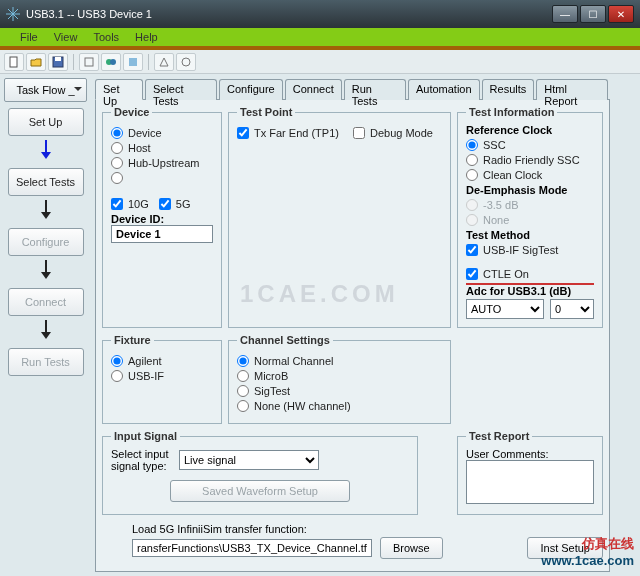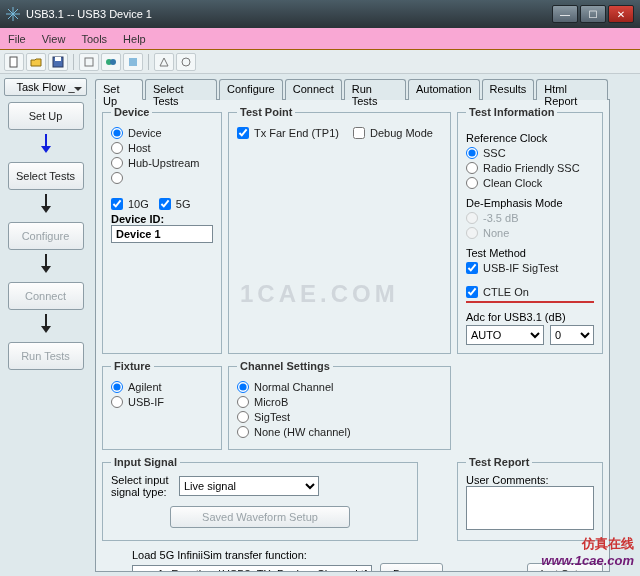--- a/index.html
+++ b/index.html
@@ -3,29 +3,29 @@
 <meta charset="utf-8">
 <style>
   * { box-sizing: border-box; }
   body { margin:0; font-family: Tahoma, "Segoe UI", sans-serif; font-size:11px; background:#dfe9ec; width:640px; height:576px; overflow:hidden; position:relative; }
   .titlebar { height:28px; background:linear-gradient(#4a5c66,#2b3338); color:#fff; display:flex; align-items:center; padding:0 6px; }
   .titlebar .ticon { width:14px; height:14px; margin-right:6px; display:inline-block; }
   .titlebar .ticon svg { display:block; }
   .titlebar .wbtns { margin-left:auto; display:flex; gap:2px; }
   .titlebar .wbtn { width:26px; height:18px; background:linear-gradient(#8a99a3,#566470); border:1px solid #1e252a; border-radius:2px; display:flex; align-items:center; justify-content:center; color:#fff; font-size:10px; }
   .titlebar .wbtn.close { background:linear-gradient(#d4443a,#9e231b); }
-  .menubar { height:22px; background:#f9a8d4; border-bottom:1px solid #a16207; display:flex; align-items:center; padding:0 0; color:#333; }
+  .menubar { height:22px; background:#84cc16; border-bottom:4px solid #a16207; display:flex; align-items:center; padding:0 12px; color:#333; }
   .menubar span { padding:3px 8px; }
   .toolbar { height:24px; background:#e6edef; border-bottom:1px solid #c3ccd0; display:flex; align-items:center; padding:0 4px; gap:2px; }
   .toolbar .tbtn { width:20px; height:18px; border:1px solid #c3ccd0; background:#f3f7f8; border-radius:2px; display:flex; align-items:center; justify-content:center; }
   .toolbar .tbtn svg { width:12px; height:12px; }
   .toolbar .sep { width:1px; height:16px; background:#b7c0c4; margin:0 3px; }
   .main { display:flex; height:calc(576px - 28px - 22px - 24px); }
   .taskcol { width:91px; padding:4px; }
-  .tfhead { height:18px; background:linear-gradient(#f8fbfc,#e4eaed); border:1px solid #8d9da6; border-radius:2px; display:flex; align-items:center; justify-content:center; font-size:11px; position:relative; }
+  .tfhead { height:24px; background:linear-gradient(#f8fbfc,#e4eaed); border:1px solid #8d9da6; border-radius:2px; display:flex; align-items:center; justify-content:center; font-size:11px; position:relative; }
   .tfhead::after { content:""; position:absolute; right:4px; top:8px; width:9px; height:7px; border-top:4px solid #333; border-left:4px solid transparent; border-right:4px solid transparent; height:0; width:0; }
   .stepbtn { width:76px; height:28px; margin:6px auto 2px; background:linear-gradient(#fdfdfd,#e6ebee); border:1px solid #8d9da6; border-radius:3px; display:flex; align-items:center; justify-content:center; font-size:11px; color:#222; }
   .stepbtn.dis { color:#9aa3a8; }
   .arrow { display:flex; justify-content:center; margin:2px 0; }
   .arrow svg { width:16px; height:24px; }
   .content { flex:1; padding:4px 30px 4px 4px; }
   .tabs { display:flex; height:22px; border-bottom:1px solid #8d9da6; }
   .tab { padding:3px 7px; border:1px solid #8d9da6; border-bottom:none; margin-right:2px; background:#dfe9ec; font-size:11px; border-radius:3px 3px 0 0; position:relative; top:1px; }
   .tab.active { background:#eaf1f3; border-bottom:1px solid #eaf1f3; }
   .panel { background:#eaf1f3; border:1px solid #8d9da6; border-top:none; padding:6px; height:calc(100% - 22px); overflow:hidden; }
@@ -35,23 +35,23 @@
   .radio, .check { display:flex; align-items:center; gap:5px; margin:3px 0; color:#222; }
   .radio input, .check input { margin:0; width:12px; height:12px; }
   .lbl { color:#222; }
   .lbldis { color:#9aa3a8; }
   .txt { border:1px solid #7a8a94; background:#fff; height:18px; padding:1px 4px; font-size:11px; font-family:inherit; }
   .combo { border:1px solid #7a8a94; background:#fff; height:20px; font-size:11px; font-family:inherit; }
   .btn { height:22px; background:linear-gradient(#fdfdfd,#e6ebee); border:1px solid #8d9da6; border-radius:3px; font-size:11px; padding:0 12px; }
   .hline { border-top:2px solid #c33; margin-top:1px; }
   .watermark { position:absolute; right:6px; bottom:6px; text-align:right; color:#c33; font-size:13px; pointer-events:none; line-height:1.3; }
   .watermark .cn { font-weight:bold; font-family:"Microsoft YaHei",SimSun,sans-serif; }
-  .watermark .url { color:#701a75; font-weight:bold;font-style:italic; }
+  .watermark .url { color:#0c4a6e; font-weight:bold; }
   .faint { position:absolute; left:240px; top:280px; color:#d0d6db; font-size:24px; letter-spacing:4px; pointer-events:none; font-weight:bold; }
-  .group-title { font-weight:normal; margin:8px 0 2px; }
+  .group-title { font-weight:bold; margin:0 0 2px; }
   .devid { font-weight:bold; }
 </style>
 </head>
 <body>
 
 <div class="titlebar">
   <span class="ticon">
     <svg viewBox="0 0 14 14">
         <g stroke="#7bd" stroke-width="1">
           <line x1="7" y1="0" x2="7" y2="14"></line>

